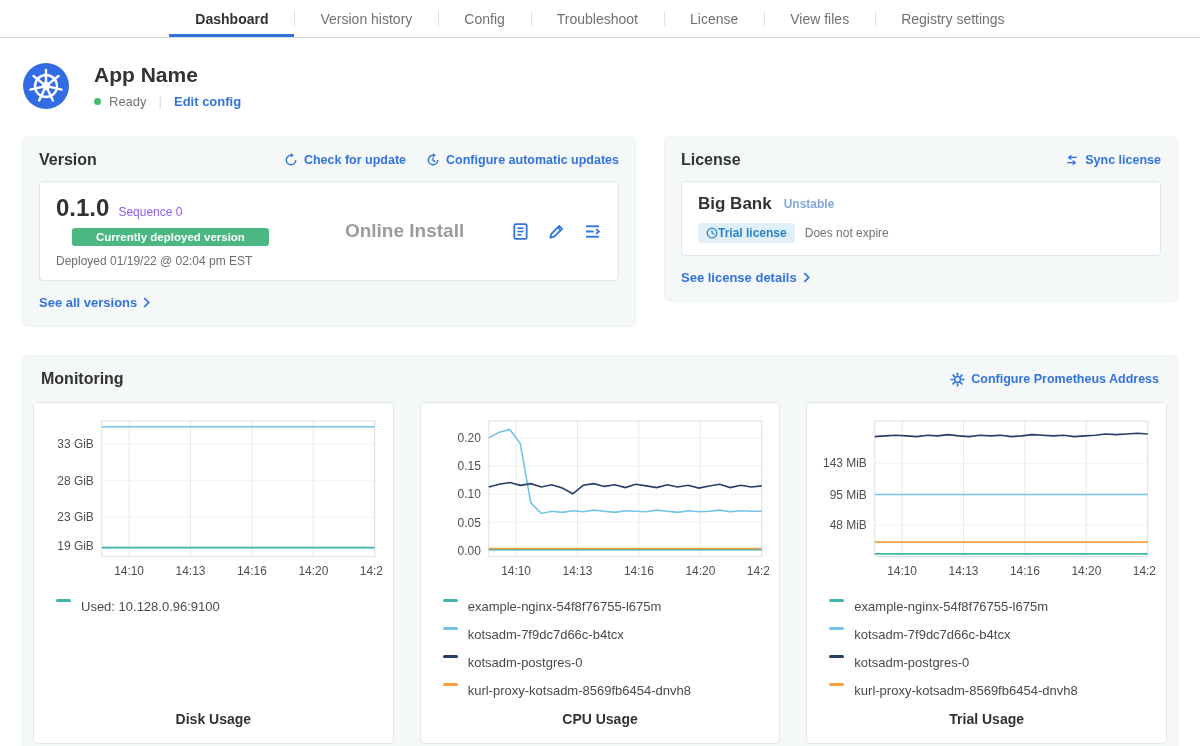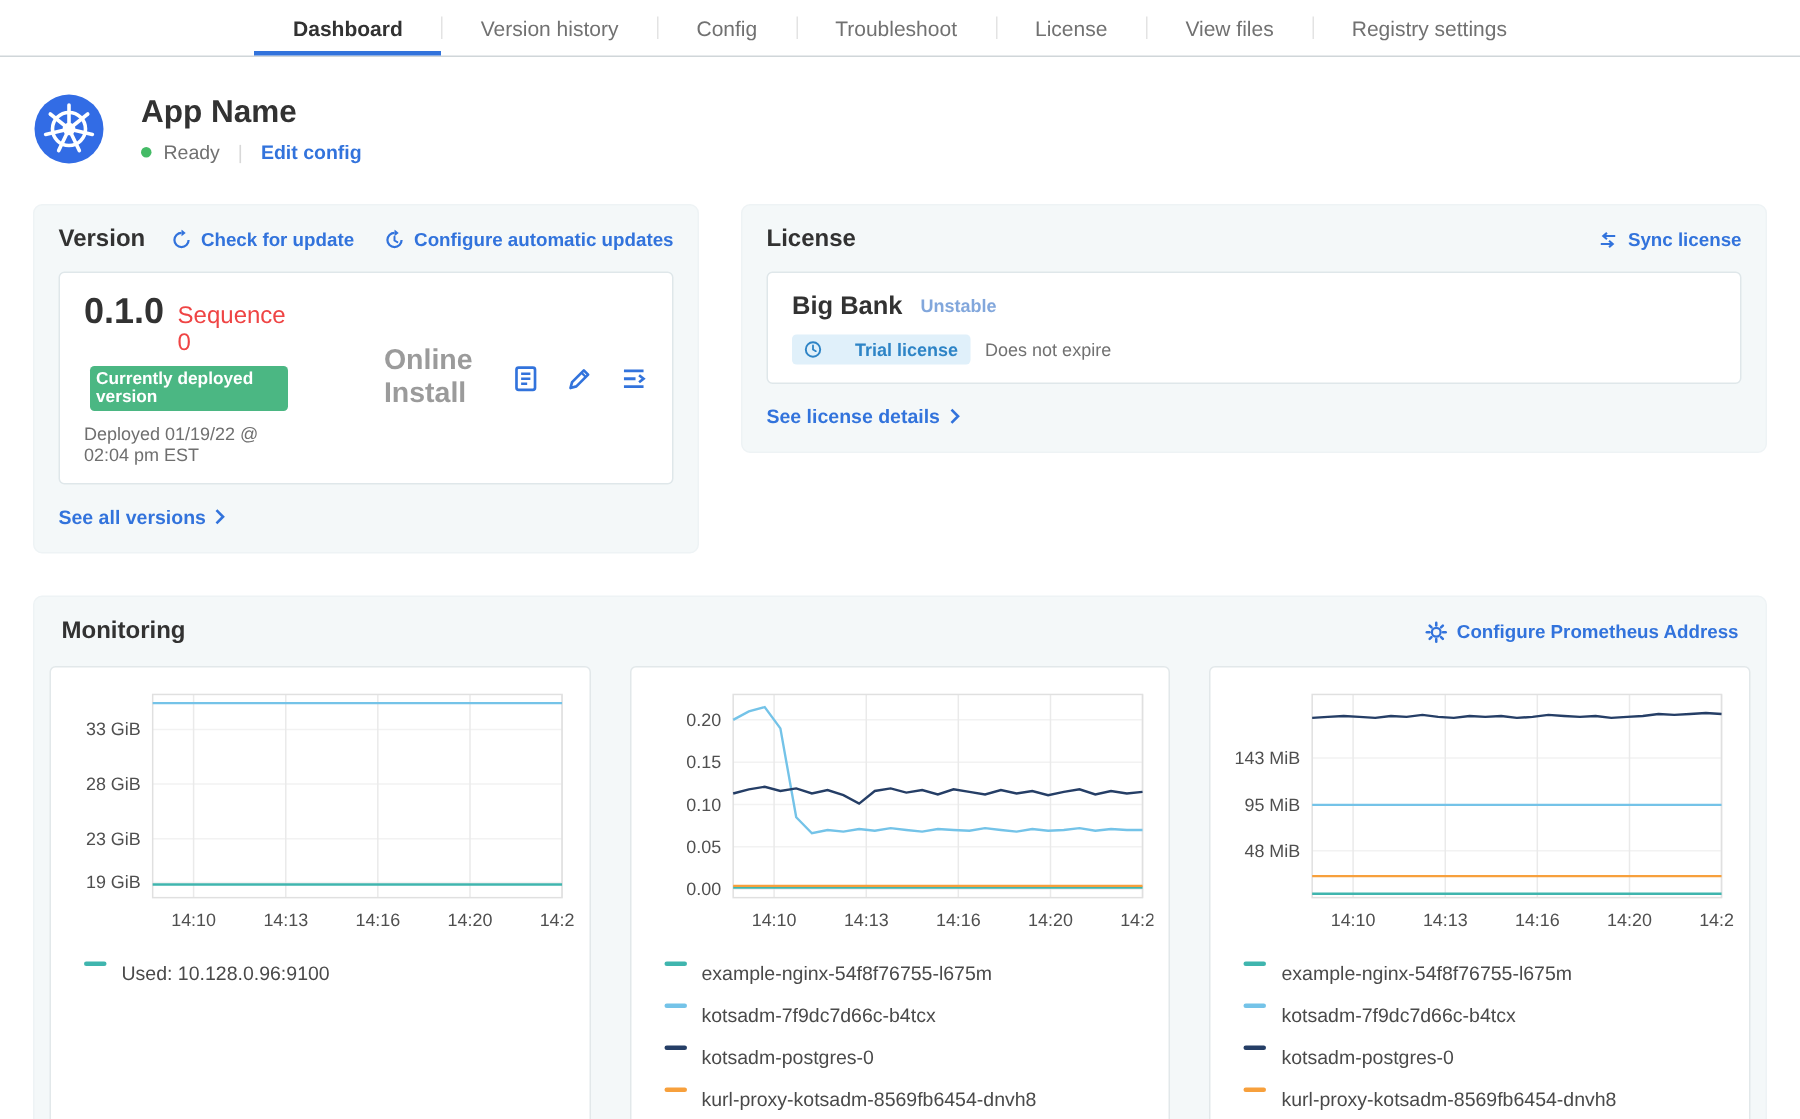--- a/index.html
+++ b/index.html
@@ -17,41 +17,41 @@
   .app-title{font-size:21px;font-weight:700;line-height:1.1}
   .status-row{display:flex;align-items:center;gap:8px;margin-top:7px;font-size:13px}
   .dot{width:7px;height:7px;border-radius:50%;background:#44bb66;display:inline-block}
   .status-text{color:#717171}
   .sep{color:#d8d8d8;margin:0 4px}
   .link{color:#3273dc;font-weight:600;cursor:pointer;display:inline-flex;align-items:center;gap:6px;font-size:12.5px;text-decoration:none}
   .link svg{flex:none}
   
   .cards-row{display:flex;gap:28px;align-items:flex-start}
   .card{background:#f4f8f9;border:1px solid #eef3f5;border-radius:6px;padding:14px 16px 16px}
-  .version-card{width:444px;flex:none}
+  .version-card{width:614px;flex:none}
   .license-card{flex:1}
   .card-head{display:flex;align-items:center;justify-content:space-between;margin-bottom:12px}
   .card-title{font-size:16px;font-weight:700}
   .head-links{display:flex;gap:20px;align-items:center}
   .inner-box{background:#fff;border:1px solid #dfe7ea;border-radius:4px;padding:12px 16px}
   .version-box{display:flex;align-items:center}
   .vnum-row{display:flex;align-items:baseline;gap:9px}
   .vnum{font-size:24px;font-weight:700}
-  .seq{font-size:16px;color:#ef4444}
-  .badge-green{display:inline-block;background:#4bb783;color:#fff;font-size:11.5px;font-weight:600;padding:3px 4px;border-radius:3px;margin:6px 4px 8px}
+  .seq{font-size:12px;color:#8b5cf6}
+  .badge-green{display:inline-block;background:#4bb783;color:#fff;font-size:11.5px;font-weight:600;padding:3px 24px;border-radius:3px;margin:6px 16px 8px}
   .deployed{font-size:12px;color:#6f6f6f}
   .online{font-size:19px;color:#9b9b9b;font-weight:700;margin-left:60px}
   .v-icons{margin-left:auto;display:flex;gap:17px;align-items:center}
   .icon-btn{cursor:pointer;display:inline-flex}
   .see-link{margin-top:14px;font-size:13px}
   .lic-row1{display:flex;align-items:center;gap:12px}
   .lic-name{font-size:17px;font-weight:700}
   .lic-channel{font-size:12px;color:#82a7dc;font-weight:600}
   .lic-row2{display:flex;align-items:center;gap:10px;margin-top:9px}
-  .trial-badge{display:inline-flex;align-items:center;gap:22px;background:#e0f0fa;color:#2e84c6;font-size:12px;font-weight:600;padding:3px 8px;border-radius:3px}
+  .trial-badge{display:inline-flex;align-items:center;gap:0;background:#e0f0fa;color:#2e84c6;font-size:12px;font-weight:600;padding:3px 8px;border-radius:3px}
   .expiry{font-size:12px;color:#717171}
   
   .monitoring{margin-top:28px;padding:14px 10px 10px}
   .mon-head{display:flex;justify-content:space-between;align-items:center;margin:0 8px 14px}
   .charts-row{display:flex;gap:26px}
   .chart-card{flex:1;background:#fff;border:1px solid #e2e8ea;border-radius:4px;padding:10px 10px 16px;display:flex;flex-direction:column;height:342px}
   .chart-svg{width:100%;display:block}
   .chart-svg text{font-size:12px;fill:#4f4f4f;font-family:"Liberation Sans",sans-serif}
   .chart-legend{margin:9px 0 0 12px;display:flex;flex-direction:column;gap:13px}
   .legend-item{display:flex;align-items:flex-start;gap:10px;font-size:13px;color:#4a4a4a}

